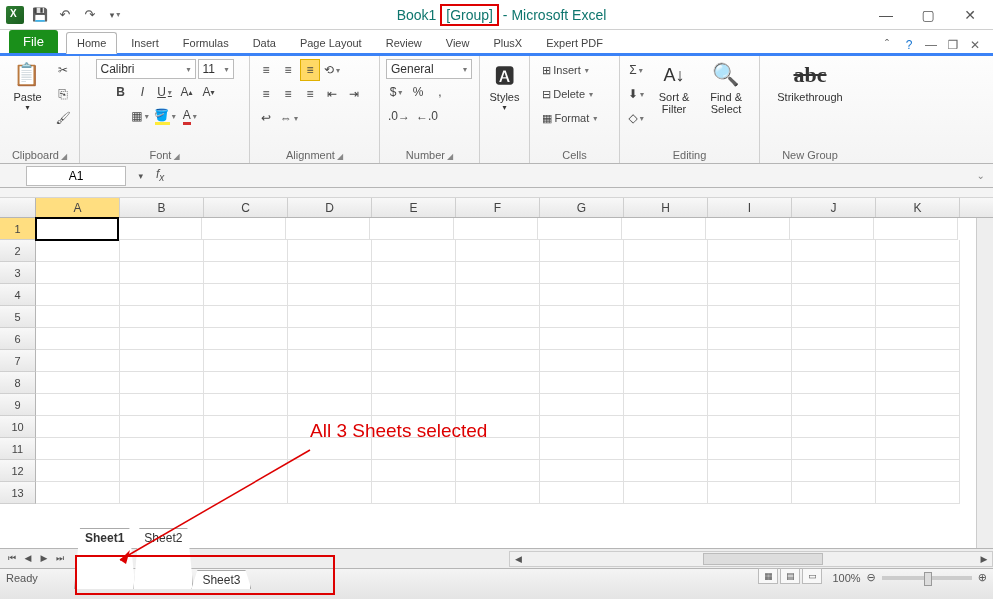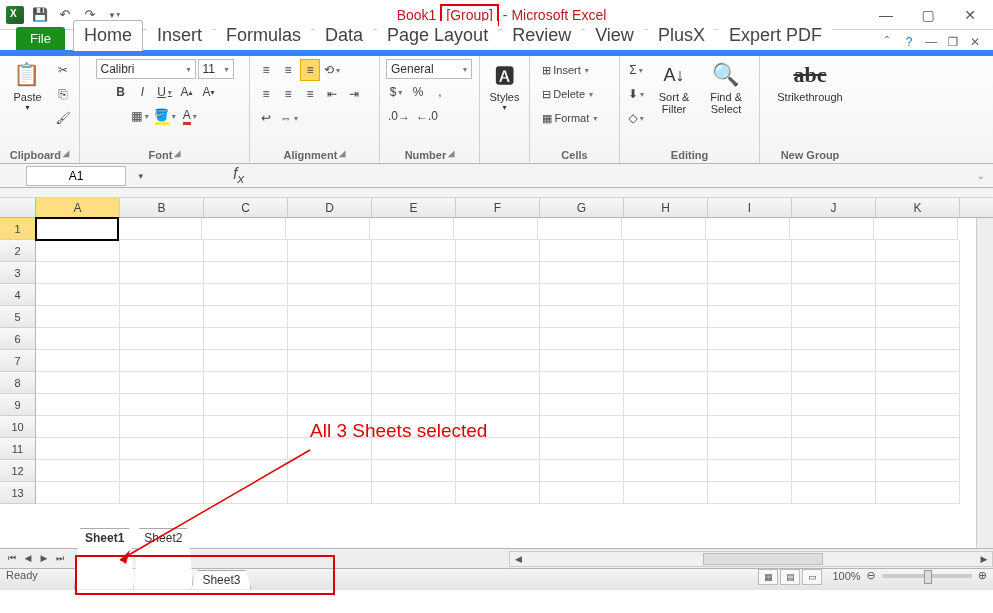--- a/index.html
+++ b/index.html
@@ -4,58 +4,58 @@
 <style>
 * { box-sizing: border-box; margin: 0; padding: 0; font-family: 'Segoe UI', Tahoma, sans-serif; }
 body { background: #fff; width: 993px; height: 613px; overflow: hidden; position: relative; font-size: 12px; }
 
 
 .titlebar { height: 30px; background: #fff; display: flex; align-items: center; border-bottom: 1px solid #d0d0d0; }
 .qat { display: flex; align-items: center; gap: 3px; padding-left: 4px; }
 .qat-icon { width: 22px; height: 22px; display: flex; align-items: center; justify-content: center; color: #555; font-size: 13px; }
 .excel-logo { width: 18px; height: 18px; background: linear-gradient(135deg,#2e7d32,#1b5e20); border-radius: 2px; position: relative; }
 .excel-logo::after { content: "X"; color: #fff; font-size: 10px; font-weight: bold; position: absolute; left: 4px; top: 2px; }
-.title-center { flex: 1; text-align: center; font-size: 14px; color: #b91c1c; }
+.title-center { flex: 1; text-align: center; font-size: 14px; color: #0f766e; }
 .title-center .group-box { border: 2px solid #d00; padding: 1px 4px; }
 .win-controls { display: flex; gap: 24px; padding-right: 14px; }
 .win-btn { width: 18px; height: 18px; display: flex; align-items: center; justify-content: center; font-size: 14px; color: #555; }
 
 
-.ribbon-tabs { height: 26px; display: flex; align-items: flex-end; border-bottom: 6px solid #3b82f6; padding-left: 16px; background: #fff; position: relative; }
+.ribbon-tabs { height: 26px; display: flex; align-items: flex-end; border-bottom: 3px solid #3b82f6; padding-left: 9px; background: #fff; position: relative; }
 .file-tab { background: #1a8f1a; color: #fff; padding: 4px 14px; font-size: 13px; border-radius: 3px 3px 0 0; margin-right: 8px; }
-.ribbon-tab { padding: 4px 10px; font-size: 18px; color: #444; background: #fff; margin-right: 4px; }
+.ribbon-tab { padding: 4px 10px; font-size: 11px; color: #444; background: #fff; margin-right: 4px; }
 .ribbon-tab.active { border: 1px solid #b5b5b5; border-bottom: 1px solid #fff; border-radius: 3px 3px 0 0; margin-bottom: -1px; }
 .ribbon-right { margin-left: auto; display: flex; gap: 6px; padding-right: 10px; align-items: center; }
 .ribbon-right span { width: 16px; height: 16px; font-size: 12px; color: #666; display: flex; align-items: center; justify-content: center; }
 
 
 .ribbon { height: 108px; background: linear-gradient(#fdfdfd,#f4f4f4); border-bottom: 1px solid #b5b5b5; display: flex; }
 .rgroup { border-right: 1px solid #d0d0d0; padding: 3px 6px 2px 6px; display: flex; flex-direction: column; }
 .rgroup-body { flex: 1; display: flex; align-items: flex-start; gap: 4px; }
-.rgroup-label { font-size: 11px; color: #666; text-align: center; padding-top: 2px; display: flex; align-items: flex-start; justify-content: center; gap: 2px; font-weight: bold; }
+.rgroup-label { font-size: 11px; color: #666; text-align: center; padding-top: 2px; display: flex; align-items: flex-end; justify-content: center; gap: 2px; }
 .rgroup-label .launcher { font-size: 8px; color: #888; }
 
 .bigbtn { display: flex; flex-direction: column; align-items: center; width: 44px; font-size: 11px; color: #333; text-align: center; }
 .bigbtn .ico { width: 32px; height: 32px; display: flex; align-items: center; justify-content: center; font-size: 22px; }
 
 .stack { display: flex; flex-direction: column; gap: 2px; }
 .row { display: flex; gap: 2px; align-items: center; }
 .smallbtn { min-width: 20px; height: 22px; display: flex; align-items: center; justify-content: center; font-size: 12px; color: #444; padding: 0 2px; }
 .smallbtn.wide { padding: 0 6px; font-size: 11px; }
 .dd::after { content: "▾"; font-size: 8px; margin-left: 2px; color: #777; }
 .combo { height: 20px; border: 1px solid #bbb; background: #fff; display: flex; align-items: center; padding: 0 4px; font-size: 12px; color: #333; }
 .combo .arrow { margin-left: auto; font-size: 8px; color: #777; }
 
 .btn-active { background: #ffd966; border: 1px solid #e0b000; }
 
 
 .fbar { height: 24px; border-bottom: 1px solid #b5b5b5; display: flex; align-items: center; background: #f4f4f4; }
 .namebox { width: 100px; height: 20px; background: #fff; border: 1px solid #bbb; margin-left: 26px; text-align: center; font-size: 12px; display: flex; align-items: center; justify-content: center; position: relative; }
 .namebox .arrow { position: absolute; right: -18px; font-size: 9px; color: #555; }
-.fx { margin-left: 107px; font-style: italic; font-size: 16px; color: #555; }
+.fx { margin-left: 30px; font-style: italic; font-size: 12px; color: #555; }
 .fbar-expand { margin-left: auto; margin-right: 8px; font-size: 10px; color: #888; }
 
 .spacer-row { height: 10px; border-bottom: 1px solid #d5d5d5; background: #f4f4f4; }
 
 
 .grid-wrap { position: relative; height: 350px; background: #fff; }
 .colheads { display: flex; height: 20px; background: linear-gradient(#f8f8f8,#e8e8e8); border-bottom: 1px solid #b5b5b5; }
 .corner { width: 36px; border-right: 1px solid #b5b5b5; background: linear-gradient(#f8f8f8,#e8e8e8); }
 .colh { width: 84px; border-right: 1px solid #cfcfcf; text-align: center; font-size: 12px; color: #444; display: flex; align-items: center; justify-content: center; }
 .colh.sel { background: #ffde80; }
@@ -77,21 +77,21 @@
 .tabnav span { width: 16px; font-size: 9px; color: #555; text-align: center; }
 .sheet-tabs { display: flex; margin-left: 6px; }
 .sheettab { padding: 2px 10px; font-size: 12px; background: #f5f5f5; border: 1px solid #aaa; border-bottom: none; clip-path: polygon(6px 0, calc(100% - 6px) 0, 100% 100%, 0 100%); margin-right: -2px; color: #333; }
 .sheettab.sel { background: #fff; font-weight: bold; }
 .newsheet { width: 20px; font-size: 11px; color: #e0a000; text-align: center; }
 .hscroll { flex: 1; margin-left: 240px; height: 16px; background: #f0f0f0; border: 1px solid #ccc; display: flex; align-items: center; position: relative; }
 .hscroll .lar, .hscroll .rar { width: 16px; text-align: center; font-size: 9px; color: #555; }
 .hscroll .thumb { position: absolute; left: 40%; width: 120px; height: 12px; background: #ddd; border: 1px solid #bbb; }
 
 
-.status { height: 22px; background: linear-gradient(#f4f4f4,#e4e4e4); border-top: 1px solid #b5b5b5; display: flex; align-items: flex-start; font-size: 11px; color: #555; padding: 0 6px; }
+.status { height: 22px; background: linear-gradient(#f4f4f4,#e4e4e4); border-top: 1px solid #b5b5b5; display: flex; align-items: flex-end; font-size: 11px; color: #555; padding: 15px 6px; }
 .status .views { margin-left: auto; display: flex; gap: 2px; }
 .status .views span { width: 20px; height: 16px; border: 1px solid #bbb; background: #f8f8f8; font-size: 9px; display: flex; align-items: center; justify-content: center; }
 .zoom { display: flex; align-items: center; gap: 6px; margin-left: 10px; }
 .zoom .slider { width: 90px; height: 4px; background: #ccc; position: relative; }
 .zoom .slider::after { content: ""; position: absolute; left: 42px; top: -4px; width: 6px; height: 12px; background: #ddd; border: 1px solid #999; }
 
 svg.annot-line { position: absolute; left: 110px; top: 440px; pointer-events: none; z-index: 4; }
 </style>
 </head>
 <body>

